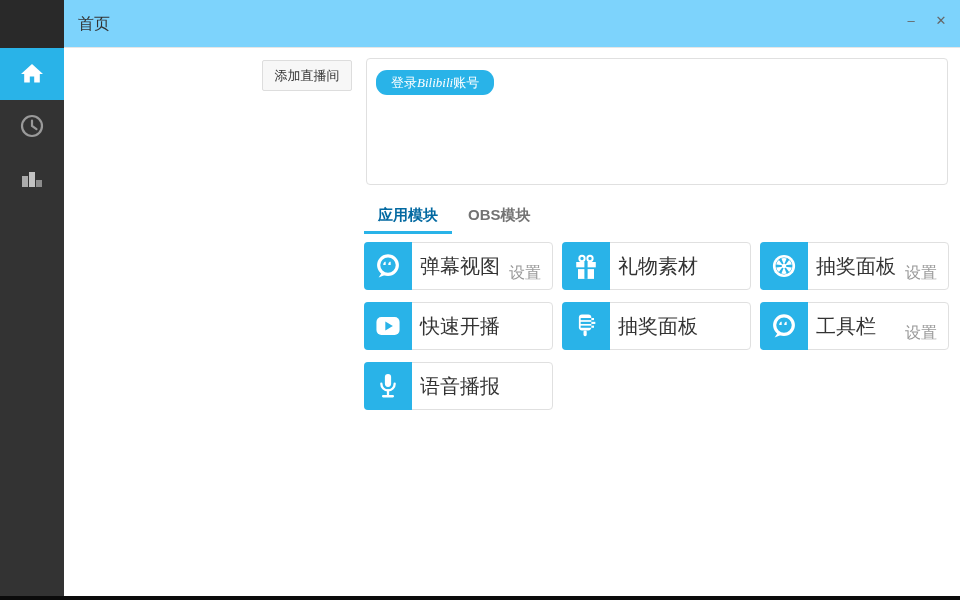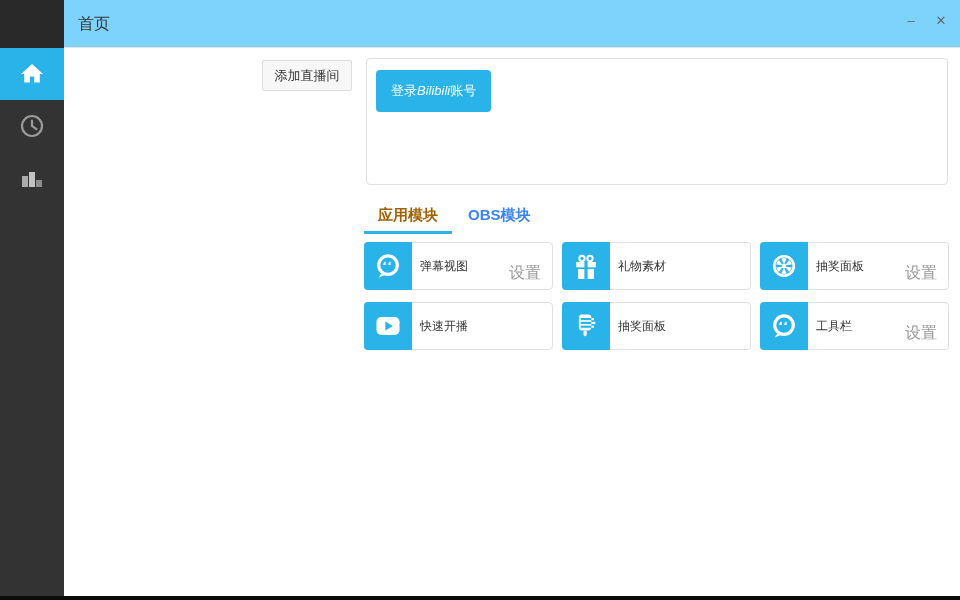--- a/index.html
+++ b/index.html
@@ -19,32 +19,32 @@
   .page-title { position:absolute; left:14px; top:0; line-height:47px; font-size:16px; color:#333; }
   .win-controls { position:absolute; right:4px; top:6px; display:flex; }
   .win-btn { width:30px; height:30px; line-height:30px; text-align:center; color:#666; font-size:13px; cursor:pointer; }
   
   .content { position:absolute; left:64px; top:48px; width:896px; height:548px; background:#fff; }
   .room-input { position:absolute; left:14px; top:12px; width:184px; height:31px; border:1px solid #ddd; border-radius:2px; background:#fff; cursor:text; display:flex; align-items:center; padding-left:10px; }
   .room-input .ph { color:#bcbcbc; font-size:13px; }
   .room-input .ph i { font-style:italic; }
   .add-room-btn { position:absolute; left:198px; top:12px; width:90px; height:31px; background:#f7f7f7; border:1px solid #ddd; border-radius:2px; font-size:13px; color:#333; cursor:pointer; font-family:Liberation Serif, serif; }
   .login-panel { position:absolute; left:302px; top:10px; width:582px; height:127px; border:1px solid #e0e0e0; border-radius:4px; }
-  .login-btn { position:absolute; left:9px; top:11px; height:42px; padding:0 15px; background:#29b3e8; border:none; border-radius:4px; color:#fff; font-size:13px; cursor:pointer; font-family:Liberation Sans, sans-serif; }
+  .login-btn { position:absolute; left:9px; top:11px; height:25px; padding:0 15px; background:#29b3e8; border:none; border-radius:11px; color:#fff; font-size:13px; cursor:pointer; font-family:Liberation Serif, serif; }
   .login-btn i { font-style:italic; }
   
   .tabs { position:absolute; left:300px; top:158px; display:flex; align-items:flex-start; }
-  .tab { font-size:15px; font-weight:bold; color:#3b82f6; padding-bottom:6px; border-bottom:3px solid transparent; cursor:pointer; }
-  .tab.active { color:#a16207; border-bottom-color:#29b3e8; width:88px; text-align:center; }
+  .tab { font-size:15px; font-weight:bold; color:#737373; padding-bottom:6px; border-bottom:3px solid transparent; cursor:pointer; }
+  .tab.active { color:#0369a1; border-bottom-color:#29b3e8; width:88px; text-align:center; }
   .tab + .tab { margin-left:16px; }
   
   .cards { position:absolute; left:300px; top:194px; display:grid; grid-template-columns:repeat(3,189px); grid-auto-rows:48px; column-gap:9px; row-gap:12px; }
   .card { position:relative; border:1px solid #e0e0e0; border-radius:4px; background:#fff; display:flex; align-items:center; cursor:pointer; }
   .card-icon { width:48px; height:48px; flex:none; margin:-1px 0 -1px -1px; background:#29b3e8; border-radius:4px 0 0 4px; display:flex; align-items:center; justify-content:center; }
-  .card-label { margin-left:8px; font-size:12px; color:#333; white-space:nowrap; }
+  .card-label { margin-left:8px; font-size:20px; color:#333; white-space:nowrap; }
   .card-settings { position:absolute; right:11px; bottom:5px; font-size:16px; color:#999; cursor:pointer; }
   .bottom-strip { position:absolute; left:0; bottom:0; width:960px; height:4px; background:#0b0b0b; }
 </style>
 </head>
 <body>
 
 <div class="sidebar">
   <div class="sidebar-top"></div>
   <div class="nav-item active">
     <span>
@@ -173,17 +173,28 @@
             <circle cx="18" cy="17" r="10.5" fill="none" stroke="#fff" stroke-width="3.6"></circle>
             <path d="M11 25.5 L7.5 31 L16 27.5 Z" fill="#fff"></path>
             <path d="M14.4 13.2 q-1.8 1 -1.8 3.6 l2.8 0 l0 -3.6 Z" fill="#fff"></path>
             <path d="M20 13.2 q-1.8 1 -1.8 3.6 l2.8 0 l0 -3.6 Z" fill="#fff"></path>
           </svg>
       </div>
       <span class="card-label">工具栏</span>
       <span class="card-settings">设置</span>
     </div>
 
+    <div class="card">
+      <div class="card-icon">
+        <svg width="32" height="32" viewBox="0 0 36 36">
+            <rect x="14.5" y="4.5" width="7" height="14.5" rx="3.5" fill="#fff"></rect>
+            <path d="M10.5 15.5 a7.5 7.5 0 0 0 15 0" fill="none" stroke="#fff" stroke-width="2.6" stroke-linecap="round"></path>
+            <line x1="18" y1="23" x2="18" y2="27.5" stroke="#fff" stroke-width="2.6" stroke-linecap="round"></line>
+            <line x1="12.5" y1="29.5" x2="23.5" y2="29.5" stroke="#fff" stroke-width="2.6" stroke-linecap="round"></line>
+          </svg>
+      </div>
+      <span class="card-label">语音播报</span>
+    </div>
 
   </div>
 </div>
 
 <div class="bottom-strip"></div>
 
 </body></html>

